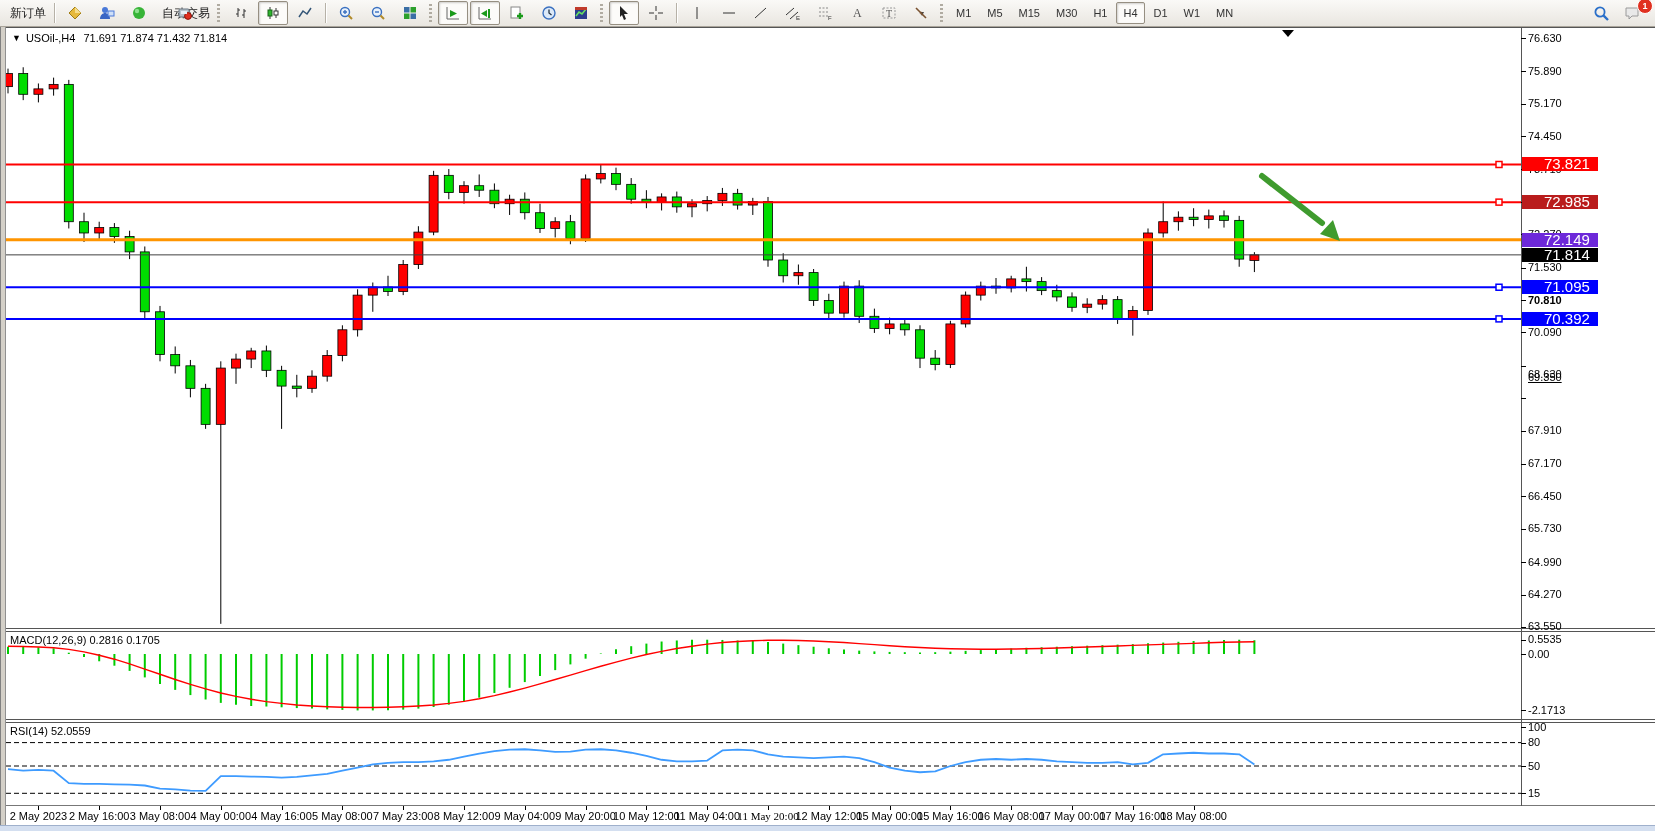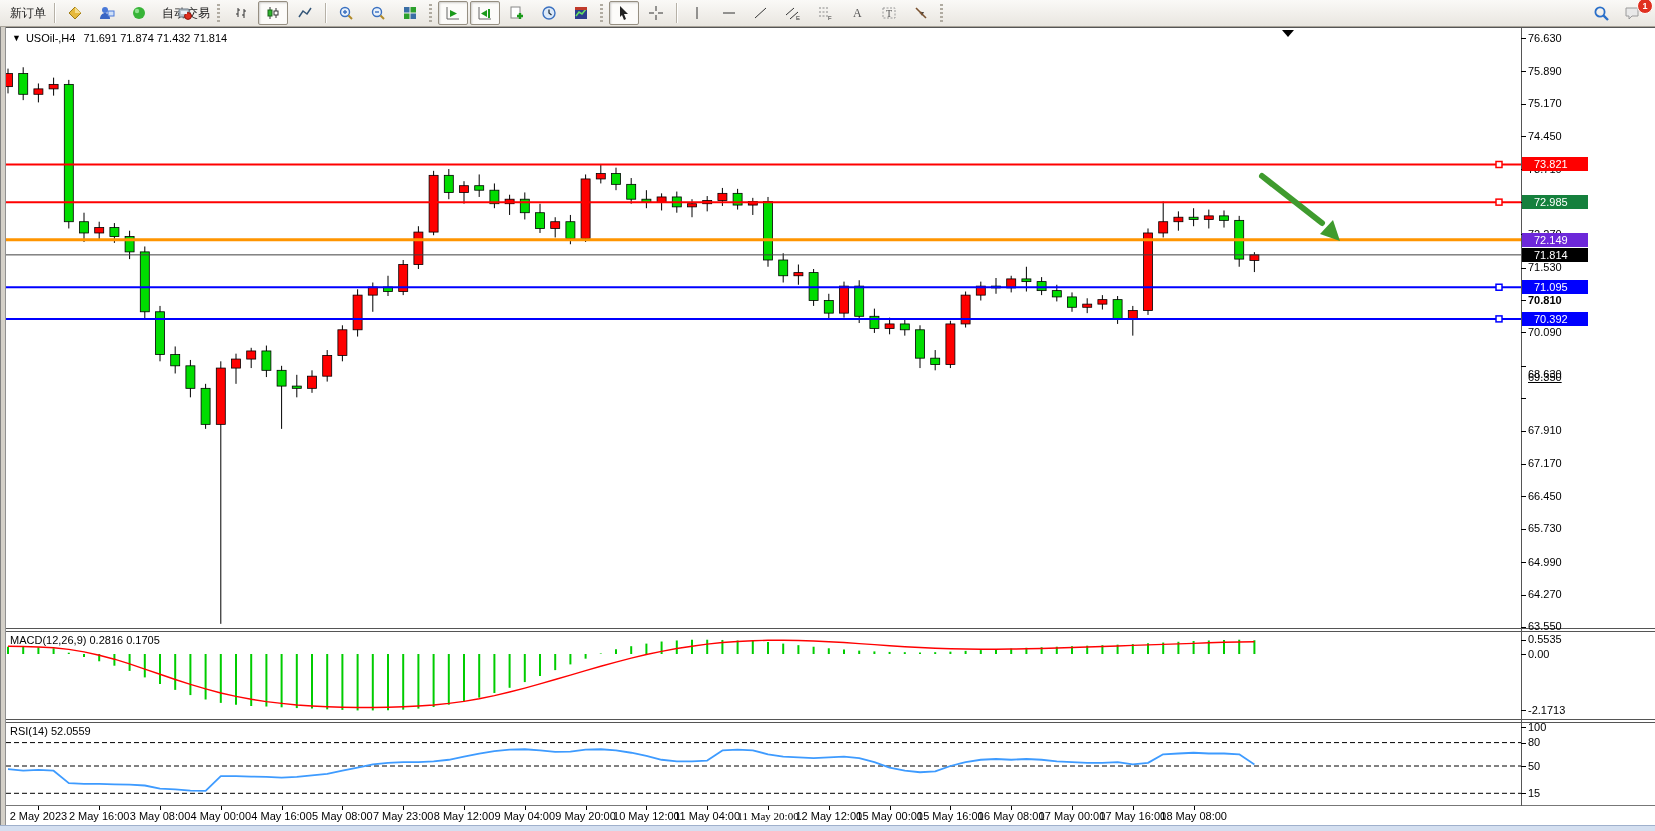--- a/index.html
+++ b/index.html
@@ -26,22 +26,22 @@
                align-items:center;justify-content:center;border:1px solid #fff;}
   
   .vedge{position:absolute;top:27px;height:798px;}
   #bottom-strip{position:absolute;left:0;top:825px;width:1655px;height:6px;background:#d4dff0;border-top:1px solid #9fb0cc;}
   
   .hline-sep{position:absolute;left:6px;width:1649px;height:1px;background:#555;}
   #axis-vline{position:absolute;left:1521px;top:28px;width:1px;height:778px;background:#555;}
   .panel-label{position:absolute;font-size:11px;color:#000;}
   .tick-label{position:absolute;left:1528px;font-size:11px;color:#000;white-space:nowrap;}
   .tick-dash{position:absolute;left:1521px;width:5px;height:1px;background:#000;}
-  .price-badge{position:absolute;left:1522px;width:54px;height:14px;color:#fff;font-size:11px;
-               line-height:14px;padding-left:12px;}
+  .price-badge{position:absolute;left:1522px;width:54px;height:14px;color:#fff;font-size:15px;
+               line-height:14px;padding-left:22px;}
   .date-label{position:absolute;top:810px;font-size:11px;color:#000;transform:translateX(-50%);white-space:nowrap;}
   .date-tick{position:absolute;top:806px;width:1px;height:4px;background:#000;}
   #title-row{position:absolute;left:12px;top:32px;font-size:11px;color:#000;display:flex;align-items:center;}
   #title-row .tri{font-size:9px;margin-right:5px;}
   svg{position:absolute;display:block;}
 </style>
 </head>
 <body>
 
 <div id="screen">
@@ -210,20 +210,31 @@
     <div class="tbtn">
       <svg width="16" height="16" viewBox="0 0 16 16">
         <path d="M3 3l4 4M13 13l-4-4" stroke="#7a5230" stroke-width="1.6"></path>
         <polygon points="8,6 9,9 6,8" fill="#7a5230"></polygon>
           <polygon points="8,10 7,7 10,8" fill="#7a5230"></polygon>
       </svg>
       <span class="caret">▾</span>
     </div>
 
     <div class="tgrip"></div>
+    <div id="tf-group" style="display: flex;">
+        <div class="tfbtn" style="">M1</div>
+        <div class="tfbtn" style="">M5</div>
+        <div class="tfbtn" style="">M15</div>
+        <div class="tfbtn" style="">M30</div>
+        <div class="tfbtn" style="">H1</div>
+        <div class="tfbtn active" style="">H4</div>
+        <div class="tfbtn" style="">D1</div>
+        <div class="tfbtn" style="">W1</div>
+        <div class="tfbtn" style="">MN</div>
+      </div>
 
     <div id="right-tools">
       <div class="tbtn">
         <svg width="17" height="17" viewBox="0 0 17 17">
           <circle cx="7" cy="7" r="4.6" fill="none" stroke="#2a6fc9" stroke-width="1.8"></circle>
           <line x1="10.6" y1="10.6" x2="15" y2="15" stroke="#2a6fc9" stroke-width="2.4"></line>
         </svg>
       </div>
       <div class="tbtn" style="position:relative">
         <svg width="18" height="16" viewBox="0 0 18 16">
@@ -564,21 +575,21 @@
       <div class="tick-label" style="top: 489.905px;">66.450</div>
       <div class="tick-dash" style="top: 528.827px;"></div>
       <div class="tick-label" style="top: 522.327px;">65.730</div>
       <div class="tick-dash" style="top: 562.149px;"></div>
       <div class="tick-label" style="top: 555.649px;">64.990</div>
       <div class="tick-dash" style="top: 594.571px;"></div>
       <div class="tick-label" style="top: 588.071px;">64.270</div>
       <div class="tick-dash" style="top: 626.992px;"></div>
       <div class="tick-label" style="top: 620.492px;">63.550</div>
       <div class="price-badge" style="top: 157.489px; background: rgb(255, 0, 0);">73.821</div>
-      <div class="price-badge" style="top: 195.134px; background: #15803d;">72.985</div>
+      <div class="price-badge" style="top: 195.134px; background: #b91c1c;">72.985</div>
       <div class="price-badge" style="top: 232.779px; background: #6d28d9;">72.149</div>
       <div class="price-badge" style="top: 247.864px; background: rgb(0, 0, 0);">71.814</div>
       <div class="price-badge" style="top: 280.241px; background: rgb(0, 0, 255);">71.095</div>
       <div class="price-badge" style="top: 311.897px; background: rgb(0, 0, 255);">70.392</div>
     </div>
   <div id="macd-axis">
       <div class="tick-dash" style="top: 639.609px;"></div>
       <div class="tick-label" style="top: 633.109px;">0.5535</div>
       <div class="tick-dash" style="top: 654px;"></div>
       <div class="tick-label" style="top: 647.5px;">0.00</div>

